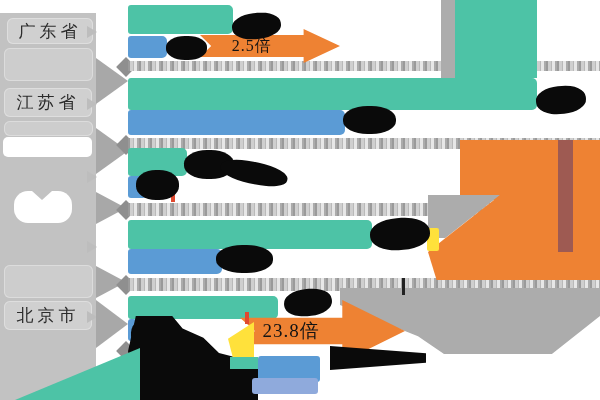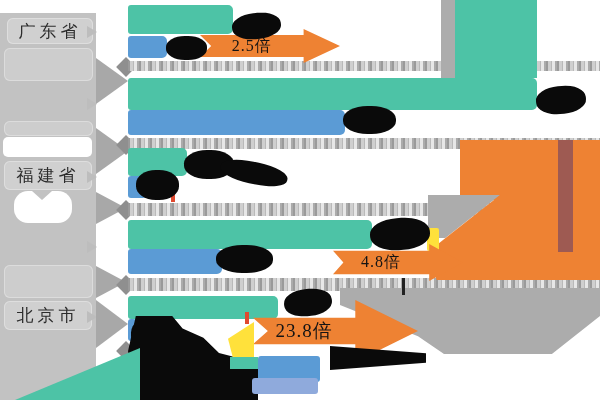--- a/index.html
+++ b/index.html
@@ -25,25 +25,25 @@
 <body>
 
 <div id="canvas">
 
   <div class="abs" style="left:0;top:13px;width:96px;height:387px;background:#C2C2C2;"></div>
 
   <div class="abs label-box" style="left:7px;top:18px;width:86px;height:26px;">
       <span>广东省</span>
     </div>
   <div class="abs empty-box" style="left:4px;top:48px;width:89px;height:33px;"></div>
+  <div class="abs label-box" style="left:4px;top:88px;width:88px;height:29px;">
+      <span>江苏省</span>
+    </div>
   <div class="abs empty-box" style="left:4px;top:121px;width:89px;height:15px;"></div>
   <div class="abs" style="left:3px;top:137px;width:89px;height:20px;background:#fff;border-radius:5px;"></div>
-  <div class="abs label-box" style="left:4px;top:161px;width:88px;height:29px;">
-      <span>福建省</span>
-    </div>
   <div class="abs" style="left:14px;top:191px;width:58px;height:32px;background:#fff;border-radius:14px;"></div>
   <div class="abs" style="left:32px;top:191px;width:20px;height:9px;background:#C2C2C2;clip-path:polygon(0 0,100% 0,50% 100%);"></div>
   <div class="abs empty-box" style="left:4px;top:265px;width:89px;height:33px;"></div>
   <div class="abs label-box" style="left:4px;top:301px;width:88px;height:29px;">
       <span>北京市</span>
     </div>
 
   <div class="abs chev-sm" style="left:87px;top:26px;width:10px;height:12px;"></div>
   <div class="abs chev-sm" style="left:87px;top:98px;width:10px;height:12px;"></div>
   <div class="abs chev-sm" style="left:87px;top:171px;width:10px;height:12px;"></div>
@@ -88,24 +88,21 @@
   <div class="abs grey" style="left:573px;top:200px;width:27px;height:47px;"></div>
   <div class="abs" style="left:428px;top:195px;width:172px;height:85px;background:#EE8233;clip-path:polygon(42% 0,100% 0,100% 100%,5% 100%,0 67%,10% 51%);"></div>
   <div class="abs" style="left:558px;top:140px;width:15px;height:112px;background:#9E5A52;"></div>
   <div class="abs" style="left:427px;top:228px;width:12px;height:23px;background:#FFE13B;border-radius:2px;"></div>
 
   <div class="abs grey" style="left:340px;top:288px;width:260px;height:68px;clip-path:polygon(0 0,100% 0,100% 41%,81.5% 97%,40% 97%,30% 71%,0 25%);"></div>
 
   <div class="abs arrow" style="left:200px;top:29px;width:140px;height:34px;">
       <span>2.5倍</span>
     </div>
-  <div class="abs arrow" style="left:333px;top:244px;width:130px;height:37px;">
-      <span>4.8倍</span>
-    </div>
-  <div class="abs arrow" style="left:253px;top:298px;width:165px;height:66px;clip-path:polygon(0 30%,62% 30%,62% 3%,100% 50%,62% 97%,62% 70%,0 70%,9% 50%);">
+  <div class="abs arrow" style="left:240px;top:298px;width:165px;height:66px;clip-path:polygon(0 30%,62% 30%,62% 3%,100% 50%,62% 97%,62% 70%,0 70%,9% 50%);">
       <span style="width:62%;font-size:19px;">23.8倍</span>
     </div>
 
   <div class="abs" style="left:171px;top:176px;width:4px;height:26px;background:#E0492F;"></div>
   <div class="abs" style="left:245px;top:312px;width:4px;height:12px;background:#E0492F;"></div>
   <div class="abs" style="left:402px;top:278px;width:3px;height:17px;background:#222;"></div>
 
   <div class="abs blob" style="left:232px;top:13px;width:49px;height:26px;transform:rotate(-6deg);"></div>
   <div class="abs blob" style="left:166px;top:36px;width:41px;height:24px;"></div>
   <div class="abs blob" style="left:536px;top:86px;width:50px;height:28px;transform:rotate(-5deg);"></div>

